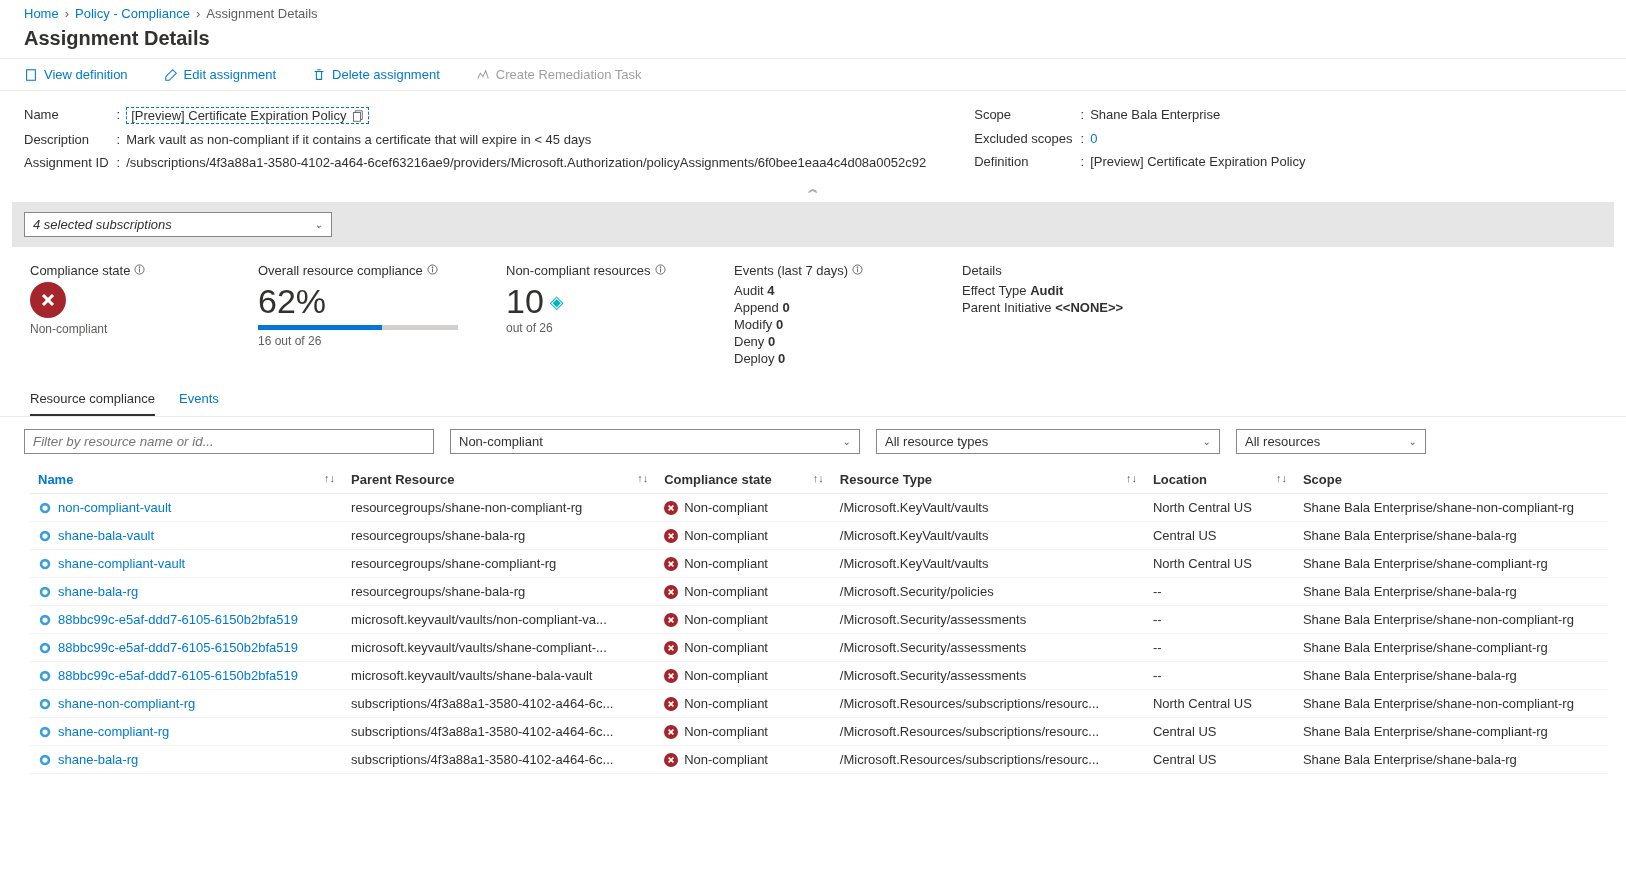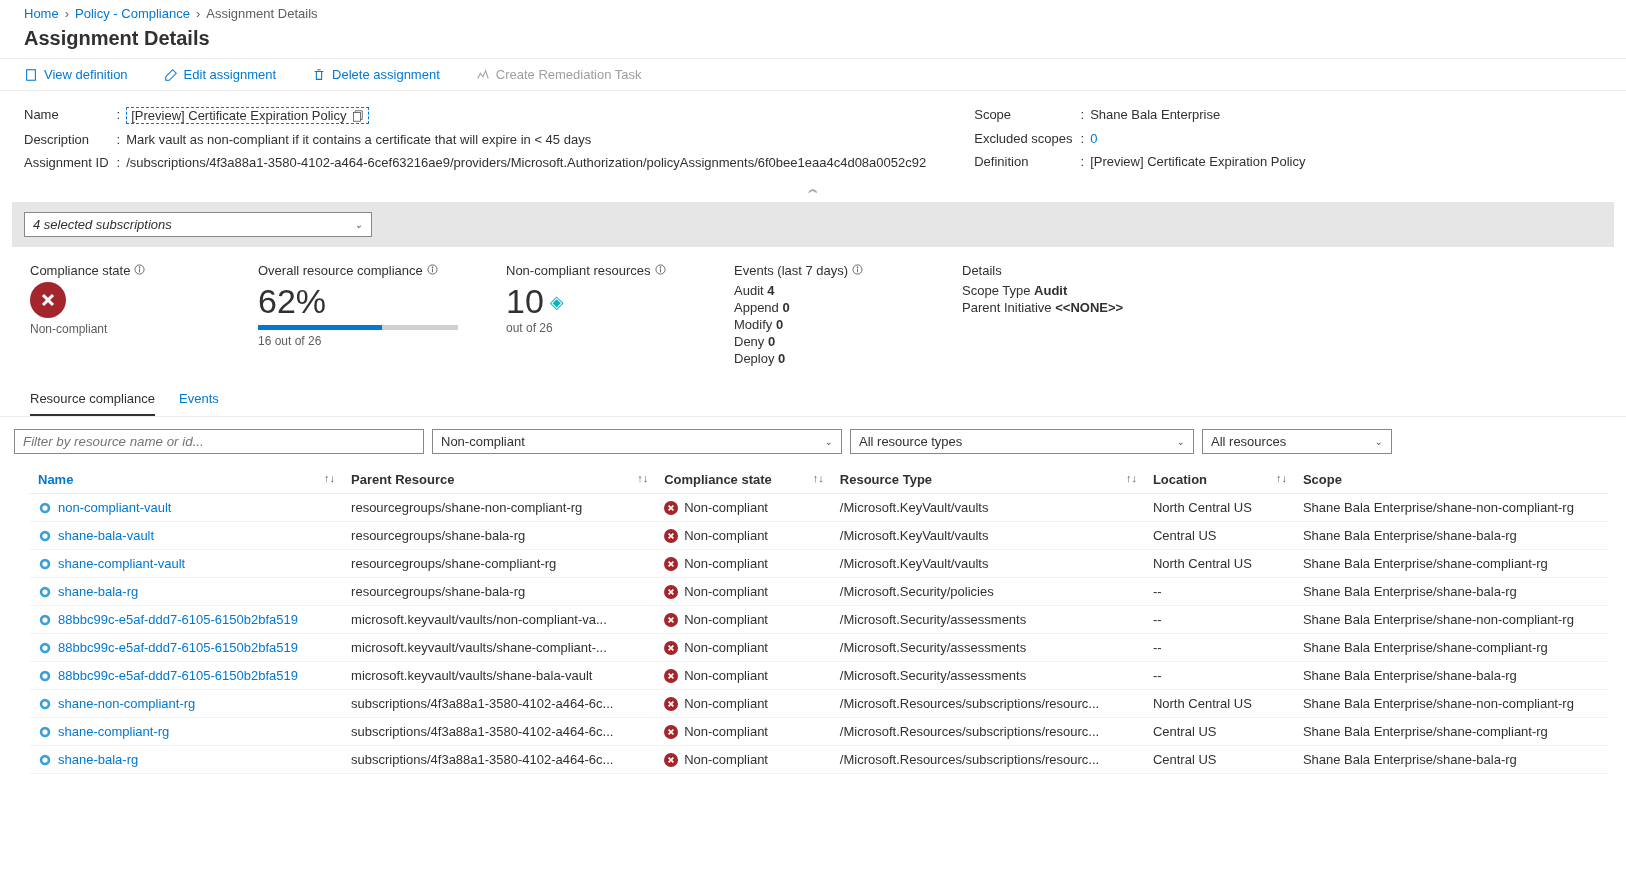--- a/index.html
+++ b/index.html
@@ -22,37 +22,37 @@
   .detail-label, .detail-colon, .detail-value { display: table-cell; padding: 4px 0; vertical-align: top; }
   .detail-label { color: #323130; padding-right: 8px; white-space: nowrap; }
   .detail-colon { padding-right: 6px; }
   .link { color: #0078d4; cursor: pointer; }
   .name-val { border: 1px dashed #0078d4; padding: 0 4px; display: inline-flex; align-items: center; gap: 4px; }
   .collapse-row { text-align: center; padding: 2px 0; }
   .collapse-btn { cursor: pointer; color: #605e5c; font-size: 10px; }
   .scopes-bar { background: #e6e6e6; padding: 10px 12px; margin: 4px 12px 0 12px; }
   .scopes-bar-title { font-weight: 600; display: flex; align-items: center; gap: 4px; margin-bottom: 6px; }
   .select { background: #fff; border: 1px solid #8a8886; padding: 4px 8px; font-style: italic; display: flex; justify-content: space-between; align-items: center; cursor: pointer; }
-  .scopes-select { width: 348px; }
+  .scopes-select { width: 308px; }
   .metrics { display: flex; gap: 48px; padding: 16px 30px; }
   .metric-block { min-width: 180px; }
   .metric-header { display: flex; align-items: center; gap: 4px; color: #323130; margin-bottom: 4px; }
   .big-num { font-size: 34px; font-weight: 300; display: flex; align-items: center; gap: 6px; }
   .sub-txt { font-size: 12px; color: #605e5c; }
   .bad-circle { width: 36px; height: 36px; border-radius: 50%; background: #a4262c; display: flex; align-items: center; justify-content: center; margin: 2px 0 4px 0; }
   .bad-circle svg { width: 20px; height: 20px; }
   .progress-bar { width: 200px; height: 5px; background: #d2d0ce; margin: 4px 0; position: relative; }
   .progress-fill { height: 100%; background: #0078d4; }
   .cube { color: #00b7c3; font-size: 18px; }
   .event-line, .detail-line { font-size: 13px; padding: 1px 0; }
   .detail-line .bold { font-weight: 600; }
   .tabs { padding: 0 30px; display: flex; gap: 24px; border-bottom: 1px solid #edebe9; }
   .tab { padding: 8px 0; cursor: pointer; color: #0078d4; }
   .tab.active { color: #323130; border-bottom: 2px solid #323130; font-weight: 400; }
-  .filters { padding: 12px 14px; display: flex; gap: 8px; }
+  .filters { padding: 12px 24px; display: flex; gap: 16px; }
   .text-filter { width: 410px; border: 1px solid #8a8886; padding: 4px 8px; font-style: italic; color: #605e5c; background: #fff; }
   .drop { border: 1px solid #8a8886; padding: 4px 8px; display: flex; justify-content: space-between; align-items: center; cursor: pointer; background: #fff; }
   .drop-1 { width: 410px; }
   .drop-2 { width: 344px; }
   .drop-3 { width: 190px; }
   .table { width: calc(100% - 48px); margin: 0 30px; border-collapse: collapse; }
   .table th { text-align: left; font-weight: 600; padding: 6px 8px; border-bottom: 1px solid #edebe9; position: relative; }
   .sort-icon { float: right; color: #605e5c; font-size: 11px; }
   .table td { padding: 6px 8px; border-bottom: 1px solid #f3f2f1; white-space: nowrap; overflow: hidden; text-overflow: ellipsis; max-width: 240px; }
   .table th.name-col { color: #0078d4; font-weight: 600; }
@@ -233,21 +233,21 @@
     <div class="event-line"><span>Append</span>&nbsp;<b>0</b></div>
     <div class="event-line"><span>Modify</span>&nbsp;<b>0</b></div>
     <div class="event-line"><span>Deny</span>&nbsp;<b>0</b></div>
     <div class="event-line"><span>Deploy</span>&nbsp;<b>0</b></div>
   </div>
 
   <div class="metric-block">
     <div class="metric-header">
         <span>Details</span>
       </div>
-    <div class="detail-line"><span>Scope Type</span>&nbsp;<span class="bold">Audit</span></div>
+    <div class="detail-line"><span>Effect Type</span>&nbsp;<span class="bold">Audit</span></div>
     <div class="detail-line"><span>Parent Initiative</span>&nbsp;<span class="bold">&lt;&lt;NONE&gt;&gt;</span></div>
   </div>
 </div>
 
 <div class="tabs">
   <div class="tab active">Resource compliance</div>
   <div class="tab">Events</div>
 </div>
 
 <div class="filters">

